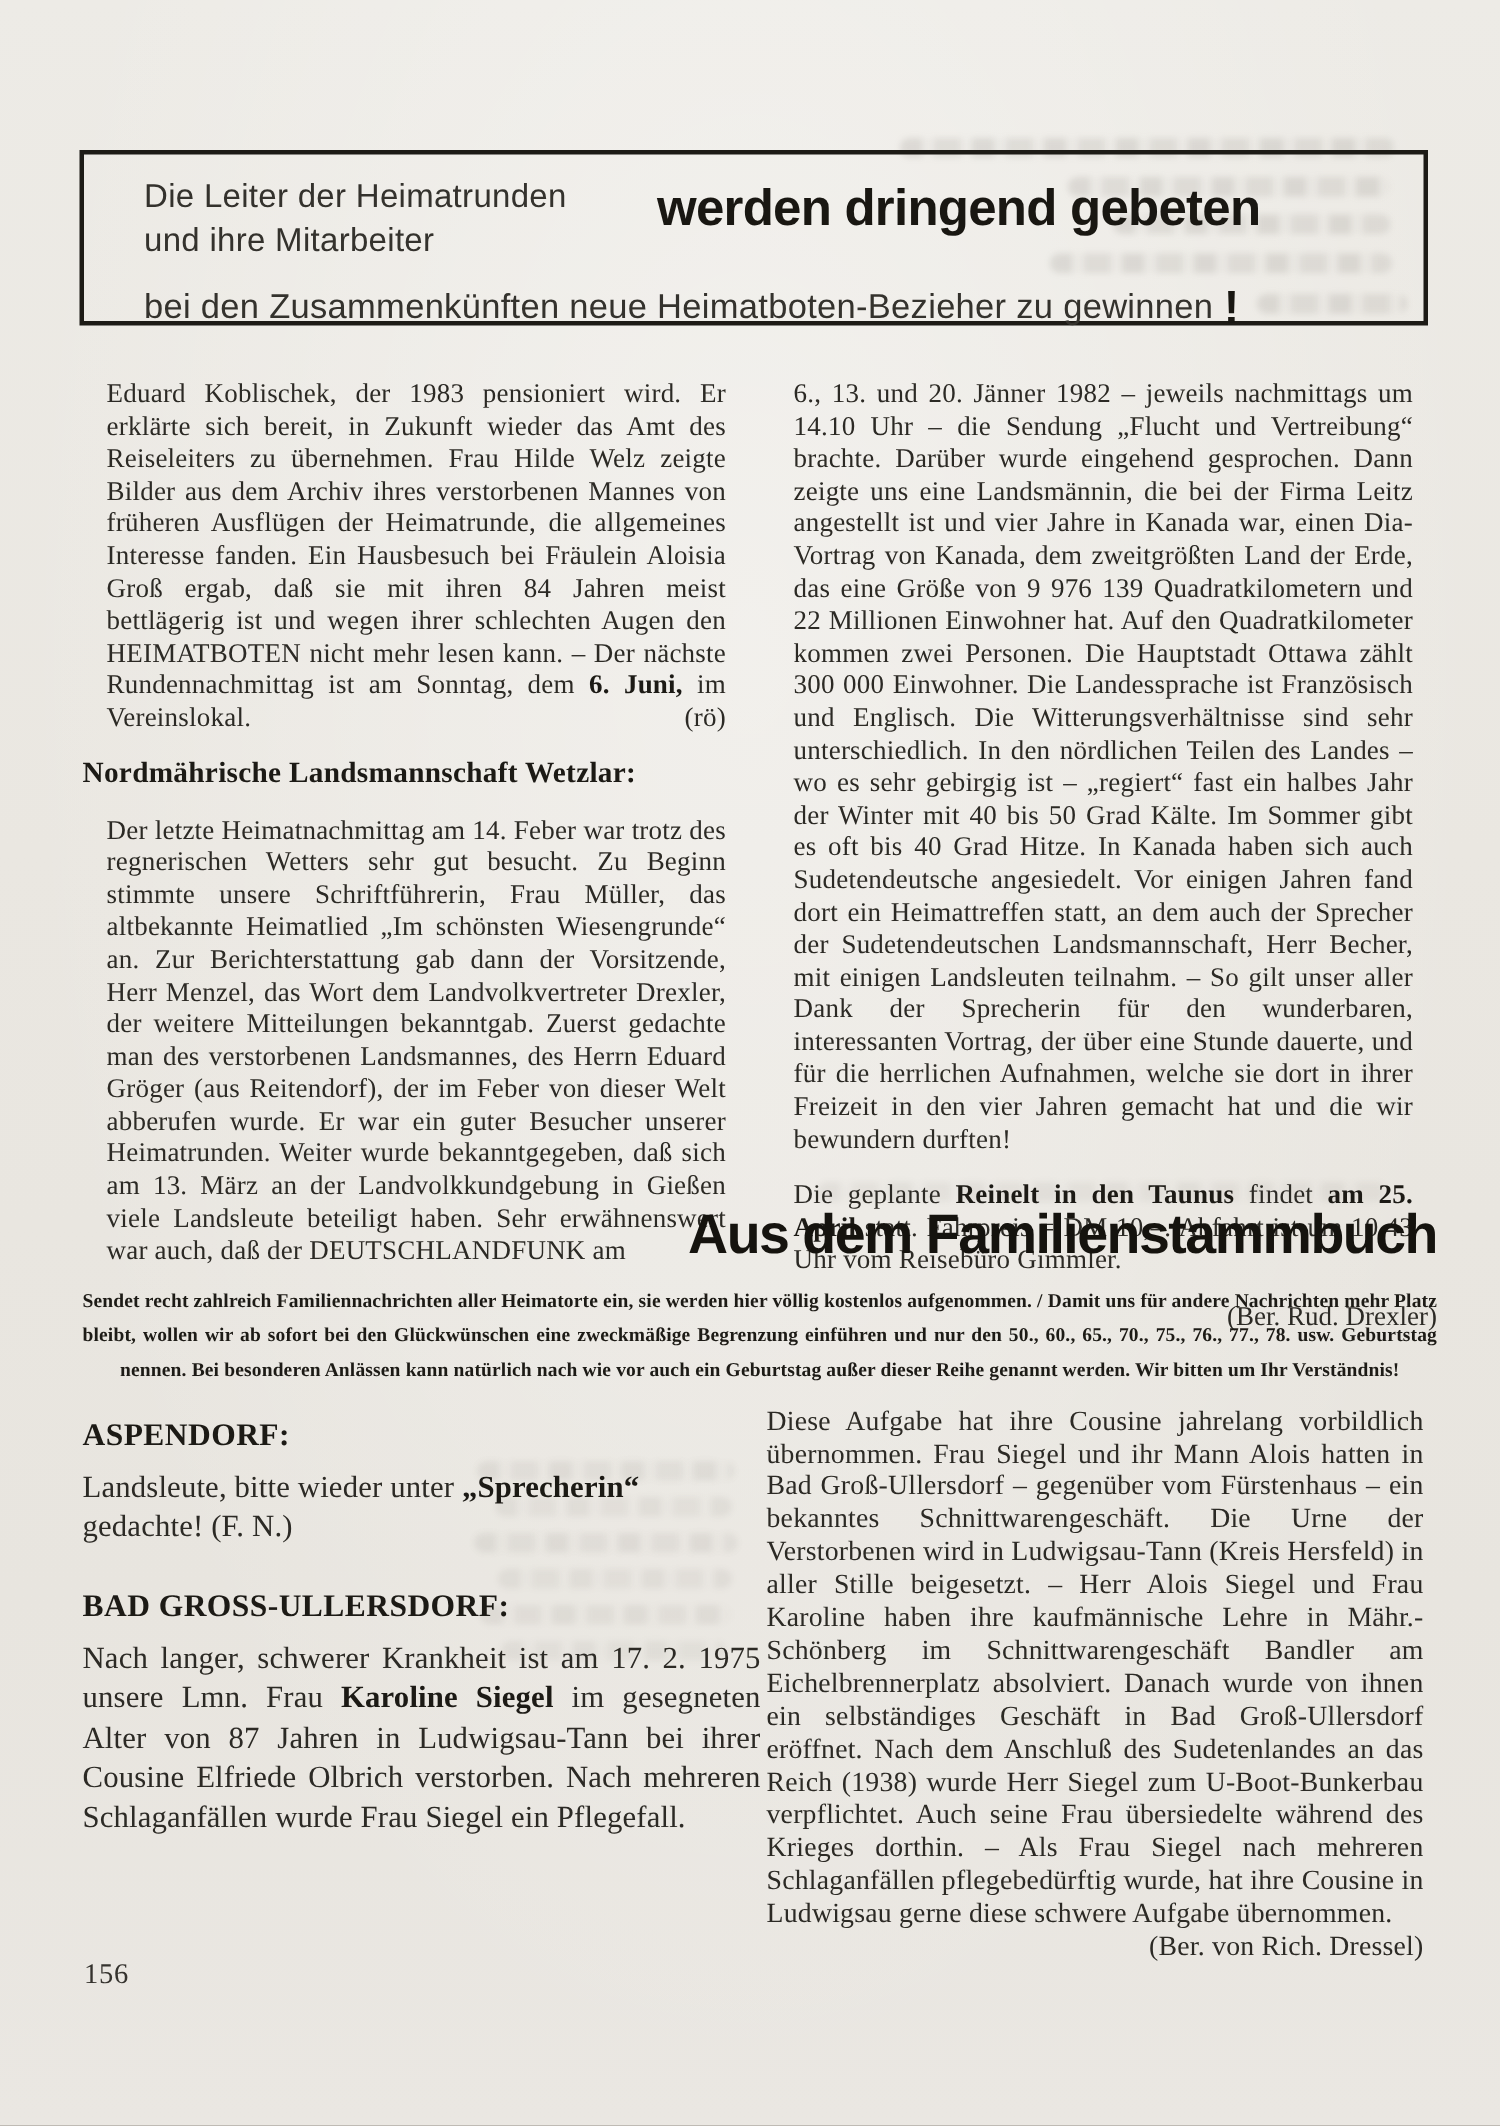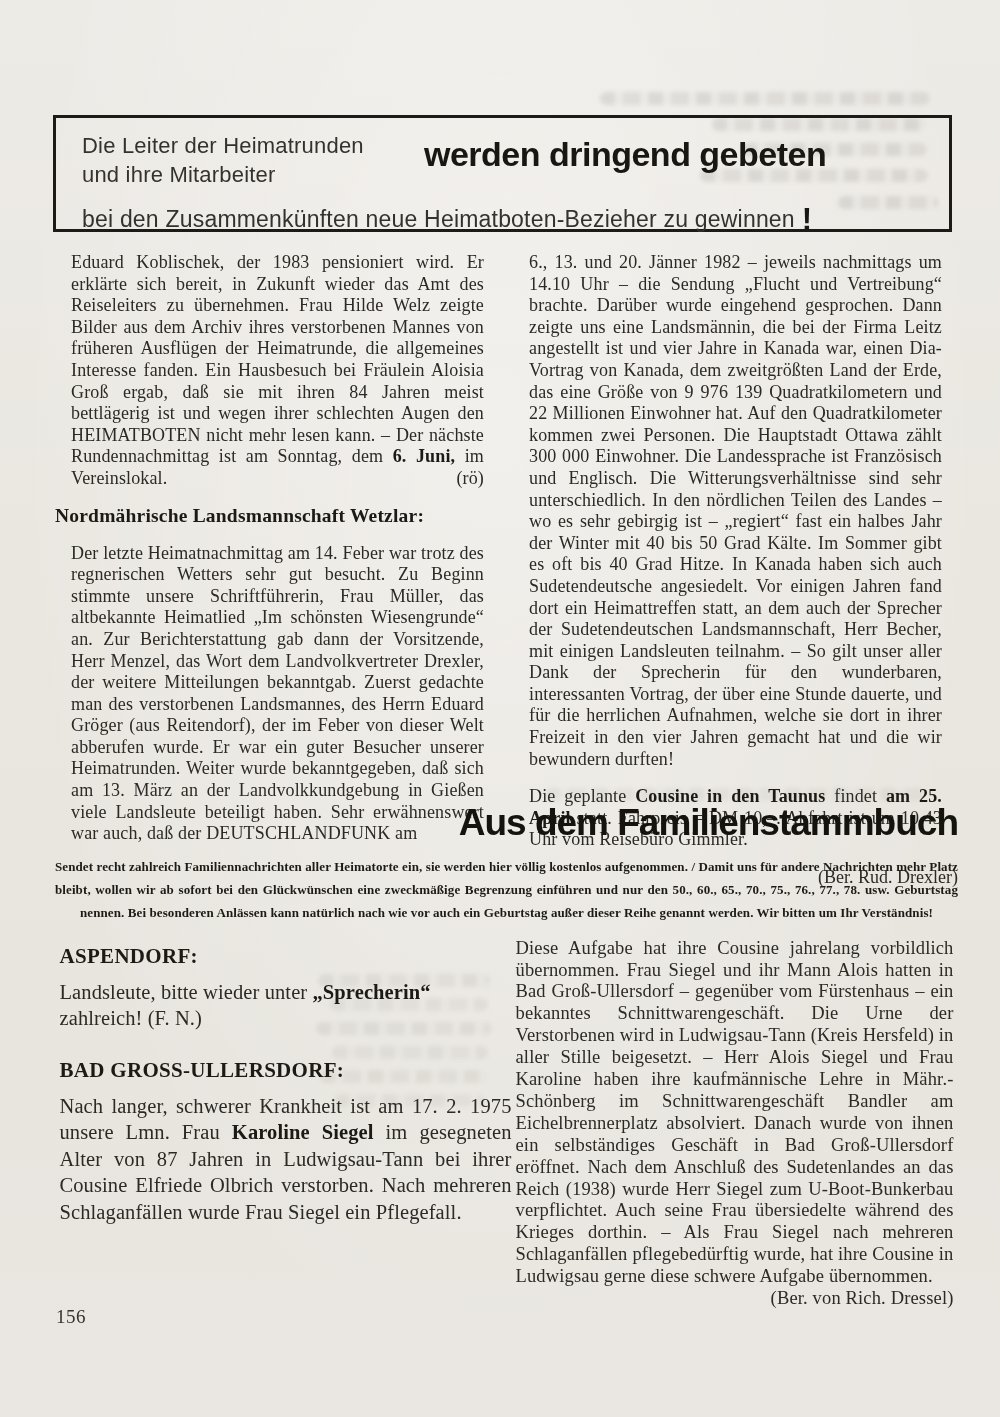--- a/index.html
+++ b/index.html
@@ -9,23 +9,23 @@
     width:1000px;height:1417px;
     background:
       radial-gradient(ellipse at 50% 30%, rgba(255,255,255,0.35), rgba(0,0,0,0) 70%),
       linear-gradient(180deg,#edebe6 0%, #eae7e1 40%, #e8e5df 75%, #eae7e2 100%);
     overflow:hidden;
     font-family:"Liberation Serif","DejaVu Serif",serif;
     color:#2c2a25;
   }
   
   .header-box{
-    position:absolute;left:53px;top:115px;width:899px;height:117px;
+    position:absolute;left:53px;top:100px;width:899px;height:117px;
     border:3px solid #1d1b16;box-sizing:border-box;
-    padding:13px 20px 10px 26px;
+    padding:13px 20px 10px 40px;
     font-family:"Liberation Sans","DejaVu Sans",sans-serif;
   }
   .hb-row{display:flex;align-items:flex-start;}
   .hb-left{width:302px;font-size:22px;line-height:29px;color:#34322d;letter-spacing:0.2px;}
   .hb-big{
     margin-left:40px;margin-top:4px;
     font-size:34px;font-weight:bold;letter-spacing:-0.5px;color:#191712;
     white-space:nowrap;
   }
   .hb-sub{margin-top:13px;font-size:23px;color:#34322d;letter-spacing:0.2px;}
@@ -61,21 +61,21 @@
     font-family:"Liberation Sans","DejaVu Sans",sans-serif;
     font-size:37px;line-height:38px;font-weight:bold;
     letter-spacing:-1px;color:#15130e;
   }
   .family .intro{
     margin:0 0 13px 0;
     font-size:13px;line-height:23.2px;font-weight:bold;color:#1d1b16;
     text-align:justify;text-align-last:center;
     letter-spacing:0.1px;
   }
-  .family-cols{display:flex;gap:4px;justify-content:center;}
+  .family-cols{display:flex;gap:4px;}
   .fcol-a{width:452px;}
   .fcol-b{width:438px;}
   h4.town{
     margin:6px 0 10px 0;
     font-size:21px;font-weight:bold;color:#1c1a15;letter-spacing:0.3px;
   }
   h4.town.second{margin-top:26px;}
   .fcol-a p{
     margin:0 0 15px 0;
     font-size:20.5px;line-height:26.5px;letter-spacing:0.1px;
@@ -130,32 +130,32 @@
   </div>
 
   <div class="top-columns">
     <div class="col-a">
       <p class="body first"><span>Eduard Koblischek, der 1983 pensioniert wird. Er erklärte sich bereit, in Zukunft wieder das Amt des Reiseleiters zu übernehmen. Frau Hilde Welz zeigte Bilder aus dem Archiv ihres verstorbenen Mannes von früheren Ausflügen der Heimatrunde, die allgemeines Interesse fanden. Ein Hausbesuch bei Fräulein Aloisia Groß ergab, daß sie mit ihren 84 Jahren meist bettlägerig ist und wegen ihrer schlechten Augen den HEIMATBOTEN nicht mehr lesen kann. – Der nächste Rundennachmittag ist am Sonntag, dem </span><span class="bold">6. Juni,</span><span> im Vereinslokal.</span><span class="sig-float">(rö)</span></p>
       <h3 class="subhead">Nordmährische Landsmannschaft Wetzlar:</h3>
       <p class="body">Der letzte Heimatnachmittag am 14. Feber war trotz des regnerischen Wetters sehr gut besucht. Zu Beginn stimmte unsere Schriftführerin, Frau Müller, das altbekannte Heimatlied „Im schönsten Wiesengrunde“ an. Zur Berichterstattung gab dann der Vorsitzende, Herr Menzel, das Wort dem Landvolkvertreter Drexler, der weitere Mitteilungen bekanntgab. Zuerst gedachte man des verstorbenen Landsmannes, des Herrn Eduard Gröger (aus Reitendorf), der im Feber von dieser Welt abberufen wurde. Er war ein guter Besucher unserer Heimatrunden. Weiter wurde bekanntgegeben, daß sich am 13. März an der Landvolkkundgebung in Gießen viele Landsleute beteiligt haben. Sehr erwähnenswert war auch, daß der DEUTSCHLANDFUNK am</p>
     </div>
     <div class="col-b">
       <p class="body">6., 13. und 20. Jänner 1982 – jeweils nachmittags um 14.10 Uhr – die Sendung „Flucht und Vertreibung“ brachte. Darüber wurde eingehend gesprochen. Dann zeigte uns eine Landsmännin, die bei der Firma Leitz angestellt ist und vier Jahre in Kanada war, einen Dia-Vortrag von Kanada, dem zweitgrößten Land der Erde, das eine Größe von 9 976 139 Quadratkilometern und 22 Millionen Einwohner hat. Auf den Quadratkilometer kommen zwei Personen. Die Hauptstadt Ottawa zählt 300 000 Einwohner. Die Landessprache ist Französisch und Englisch. Die Witterungsverhältnisse sind sehr unterschiedlich. In den nördlichen Teilen des Landes – wo es sehr gebirgig ist – „regiert“ fast ein halbes Jahr der Winter mit 40 bis 50 Grad Kälte. Im Sommer gibt es oft bis 40 Grad Hitze. In Kanada haben sich auch Sudetendeutsche angesiedelt. Vor einigen Jahren fand dort ein Heimattreffen statt, an dem auch der Sprecher der Sudetendeutschen Landsmannschaft, Herr Becher, mit einigen Landsleuten teilnahm. – So gilt unser aller Dank der Sprecherin für den wunderbaren, interessanten Vortrag, der über eine Stunde dauerte, und für die herrlichen Aufnahmen, welche sie dort in ihrer Freizeit in den vier Jahren gemacht hat und die wir bewundern durften!</p>
-      <p class="body"><span>Die geplante </span><span class="bold">Cousine in den Taunus</span><span> findet </span><span class="bold">am 25. April</span><span> statt. Fahrpreis = DM 10,–. Abfahrt ist um 10.43 Uhr vom Reisebüro Gimmler.</span></p>
+      <p class="body"><span>Die geplante </span><span class="bold">Reinelt in den Taunus</span><span> findet </span><span class="bold">am 25. April</span><span> statt. Fahrpreis = DM 10,–. Abfahrt ist um 10.43 Uhr vom Reisebüro Gimmler.</span></p>
       <p class="byline">(Ber. Rud. Drexler)</p>
     </div>
   </div>
 
   <div class="family">
     <h1>Aus dem Familienstammbuch</h1>
     <p class="intro">Sendet recht zahlreich Familiennachrichten aller Heimatorte ein, sie werden hier völlig kostenlos aufgenommen. / Damit uns für andere Nachrichten mehr Platz bleibt, wollen wir ab sofort bei den Glückwünschen eine zweckmäßige Begrenzung einführen und nur den 50., 60., 65., 70., 75., 76., 77., 78. usw. Geburtstag nennen. Bei besonderen Anlässen kann natürlich nach wie vor auch ein Geburtstag außer dieser Reihe genannt werden. Wir bitten um Ihr Verständnis!</p>
     <div class="family-cols">
       <div class="fcol-a">
         <h4 class="town">ASPENDORF:</h4>
-        <p><span>Landsleute, bitte wieder unter </span><span class="bold">„Sprecherin“</span><span> zahlreich! (F. N.)</span></p>
+        <p><span>Landsleute, bitte wieder unter </span><span class="bold">„Sprecherin“</span><span> gedachte! (F. N.)</span></p>
         <h4 class="town second">BAD GROSS-ULLERSDORF:</h4>
         <p class="just"><span>Nach langer, schwerer Krankheit ist am 17. 2. 1975 unsere Lmn. Frau </span><span class="bold">Karoline Siegel</span><span> im gesegneten Alter von 87 Jahren in Ludwigsau-Tann bei ihrer Cousine Elfriede Olbrich verstorben. Nach mehreren Schlaganfällen wurde Frau Siegel ein Pflegefall.</span></p>
       </div>
       <div class="fcol-b">
         <p><span>Diese Aufgabe hat ihre Cousine jahrelang vorbildlich übernommen. Frau Siegel und ihr Mann Alois hatten in Bad Groß-Ullersdorf – gegenüber vom Fürstenhaus – ein bekanntes Schnittwarengeschäft. Die Urne der Verstorbenen wird in Ludwigsau-Tann (Kreis Hersfeld) in aller Stille beigesetzt. – Herr Alois Siegel und Frau Karoline haben ihre kaufmännische Lehre in Mähr.-Schönberg im Schnittwarengeschäft Bandler am Eichelbrennerplatz absolviert. Danach wurde von ihnen ein selbständiges Geschäft in Bad Groß-Ullersdorf eröffnet. Nach dem Anschluß des Sudetenlandes an das Reich (1938) wurde Herr Siegel zum U-Boot-Bunkerbau verpflichtet. Auch seine Frau übersiedelte während des Krieges dorthin. – Als Frau Siegel nach mehreren Schlaganfällen pflegebedürftig wurde, hat ihre Cousine in Ludwigsau gerne diese schwere Aufgabe übernommen. </span><span class="sig-float">(Ber. von Rich. Dressel)</span></p>
       </div>
     </div>
   </div>
 
   <div class="page-number">156</div>

